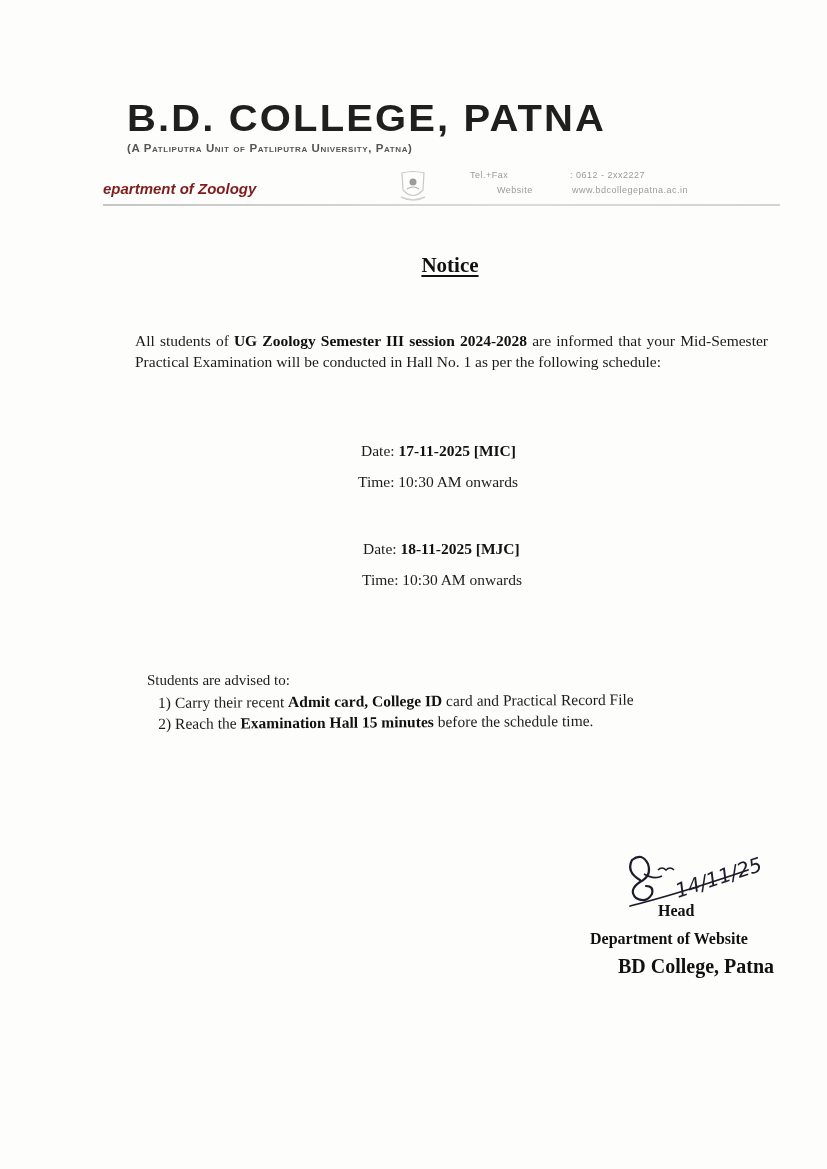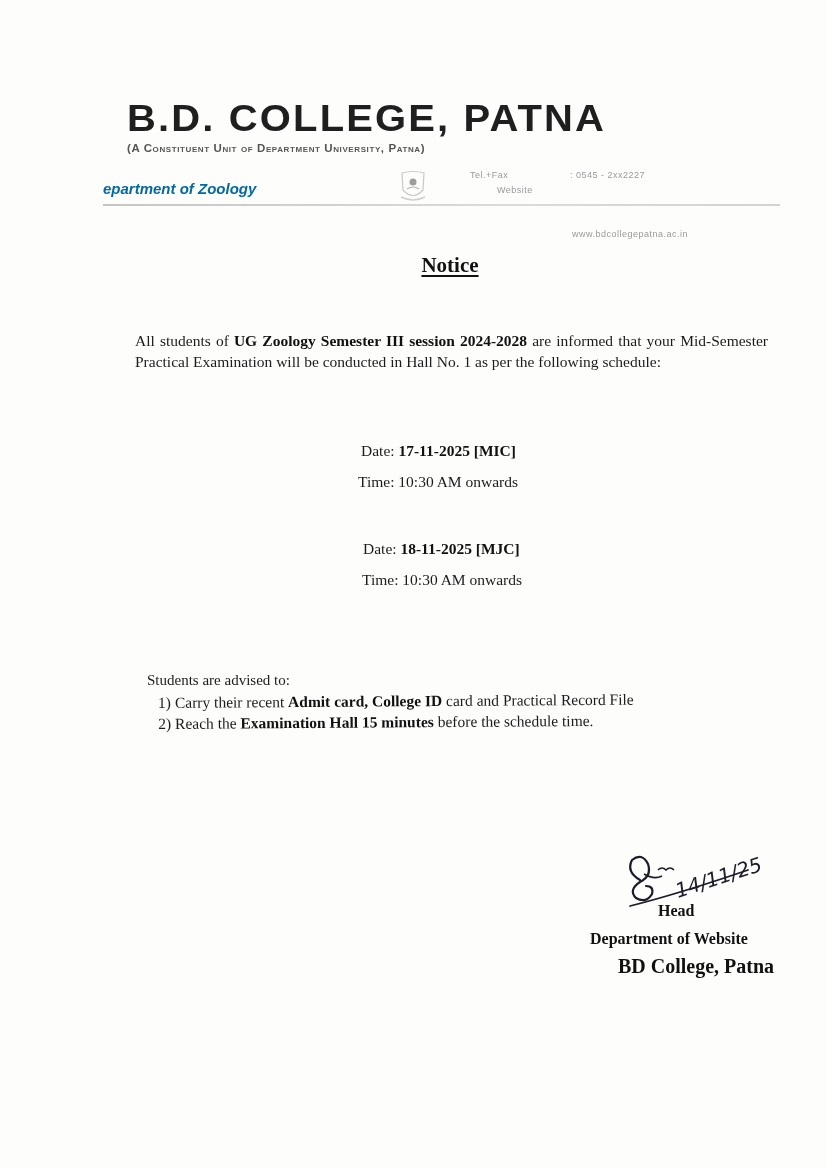--- a/index.html
+++ b/index.html
@@ -18,21 +18,21 @@
   }
   .college-sub {
     left:127px; top:142px;
     font-family:"Liberation Sans", "DejaVu Sans", sans-serif;
     font-size:11.5px; letter-spacing:0.6px; color:#555;
     font-variant:small-caps; font-weight:bold;
   }
   .dept-name {
     left:103px; top:180px;
     font-family:"Liberation Sans", "DejaVu Sans", sans-serif;
-    font-style:italic; font-weight:bold; font-size:15px; color:#0369a1;
+    font-style:italic; font-weight:bold; font-size:15px; color:#7f1d1d;
   }
   .logo { left:398px; top:170px; width:30px; height:32px; }
   .contact-label, .contact-value {
     font-family:"Liberation Sans", "DejaVu Sans", sans-serif;
     font-size:9px; color:#9a9a9a; letter-spacing:0.5px;
   }
   .header-rule {
     left:103px; top:204px; width:677px; height:2px;
     background:linear-gradient(90deg,#b8b8b8,#d2d2d2 60%,#c8c8c8);
     opacity:0.8;
@@ -59,36 +59,36 @@
   .sig-block { left:590px; top:850px; width:210px; }
   .signature { position:absolute; left:28px; top:0; width:170px; height:70px; }
   .sig-head { position:absolute; left:68px; top:52px; font-weight:bold; font-size:16px; color:#111; }
   .sig-dept { position:absolute; left:0; top:80px; font-weight:bold; font-size:16px; color:#111; white-space:nowrap; }
   .sig-college { position:absolute; left:28px; top:105px; font-weight:bold; font-size:20px; color:#111; white-space:nowrap; }
 </style>
 </head>
 <body>
 
 <div class="abs college-name">B.D. COLLEGE, PATNA</div>
-<div class="abs college-sub">(A Constituent Unit of Department University, Patna)</div>
+<div class="abs college-sub">(A Patliputra Unit of Patliputra University, Patna)</div>
 <div class="abs dept-name">epartment of Zoology</div>
 
 <div class="abs logo">
   <svg width="30" height="32" viewBox="0 0 30 32">
     <path d="M4 3 Q15 0 26 3 L25 20 Q15 31 5 20 Z" fill="none" stroke="#c8c8c8" stroke-width="1.2"></path>
     <circle cx="15" cy="12" r="3.5" fill="#9c9c9c"></circle>
     <path d="M9 19 Q15 15 21 19" fill="none" stroke="#b5b5b5" stroke-width="1.2"></path>
     <path d="M3 27 Q15 33 27 27" fill="none" stroke="#cfcfcf" stroke-width="1.5"></path>
   </svg>
 </div>
 
 <div class="abs contact-label" style="left:470px; top:170px;">Tel.+Fax</div>
-<div class="abs contact-value" style="left:570px; top:170px;">: 0545 - 2xx2227</div>
+<div class="abs contact-value" style="left:570px; top:170px;">: 0612 - 2xx2227</div>
 <div class="abs contact-label" style="left:470px; top:185px;margin-left:27px;">Website</div>
-<div class="abs contact-value" style="left:572px; top:185px;margin-top:44px;">www.bdcollegepatna.ac.in</div>
+<div class="abs contact-value" style="left:572px; top:185px;">www.bdcollegepatna.ac.in</div>
 
 <div class="abs header-rule"></div>
 
 <div class="abs notice-title">Notice</div>
 
 <div class="abs intro">
   <span>All students of </span><b>UG Zoology Semester III session 2024-2028</b><span> are informed that your Mid-Semester Practical Examination will be conducted in Hall No. 1 as per the following schedule:</span>
 </div>
 
 <div class="abs sched-line" style="left:361px; top:442px;">

